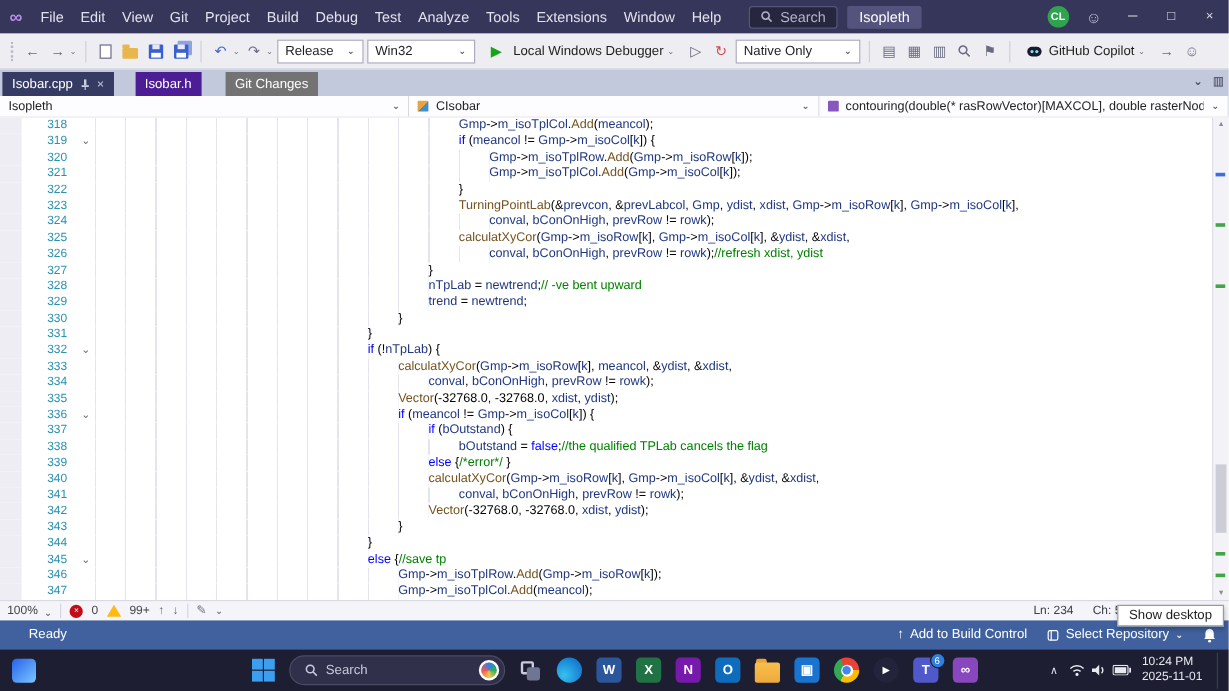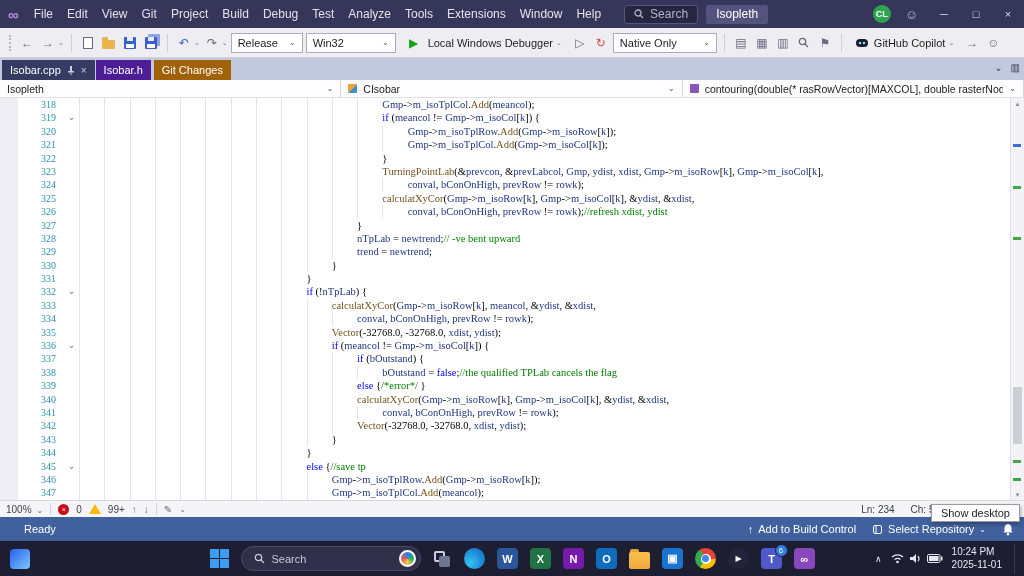--- a/index.html
+++ b/index.html
@@ -33,38 +33,38 @@
   .floppy:before{content:"";position:absolute;left:3px;top:0;width:6px;height:4px;background:#E9E9F2}
   .floppy:after{content:"";position:absolute;left:2px;bottom:1px;width:8px;height:4px;background:#FFF}
   .floppy.all{box-shadow:3px -3px 0 #8FA3DE}
   .doc-ic{width:10px;height:12px;background:#FFF;border:1px solid #68688A;position:relative}
   .folder-sm{width:13px;height:9px;background:#E8B64C;border-radius:1px;position:relative;margin-top:3px}
   .folder-sm:before{content:"";position:absolute;top:-3px;left:0;width:6px;height:3px;background:#E8B64C;border-radius:1px 1px 0 0}
   .copilot-btn{display:flex;align-items:center;gap:5px;padding:0 6px;height:22px;color:#1E1E1E}
 
   
   .tabstrip{height:22px;background:#C3C9DD;display:flex;align-items:flex-end;padding:2px 0 0 2px;font-size:11px;flex:0 0 auto;position:relative}
-  .tab{height:20px;display:flex;align-items:center;padding:0 8px;gap:6px;color:#FFF;margin-right:1px}
+  .tab{height:20px;display:flex;align-items:center;padding:0 8px;gap:6px;color:#FFF;margin-right:18px}
   .tab.active{background:#353B63}
   .tab.t2{background:#4c1d95}
-  .tab.t3{background:#a16207;margin-left:2px}
+  .tab.t3{background:#737373;margin-left:2px}
   .tab .tclose{font-size:10px;color:#C9CEE2}
   .tabstrip-right{position:absolute;right:4px;top:4px;display:flex;gap:8px;color:#3A3A55;font-size:10px}
 
   
   .navbar{height:18px;background:#F7F7FB;border-bottom:1px solid #E0E0E8;display:flex;font-size:10.5px;color:#222;flex:0 0 auto}
   .nav-combo{flex:1;display:flex;align-items:center;border-right:1px solid #D8D8E2;padding:0 7px;gap:6px;background:#FDFDFF;overflow:hidden;white-space:nowrap}
   .nav-combo .chev{margin-left:auto;color:#555;font-size:8px;flex:0 0 auto}
   .sym-class{width:9px;height:9px;border-radius:1px;background:linear-gradient(135deg,#E8A33D 50%,#3E8FCF 50%);flex:0 0 auto}
   .sym-method{width:9px;height:9px;border-radius:1px;background:#8757BD;flex:0 0 auto}
 
   
   .editor{flex:1;background:#FFF;overflow:hidden;display:flex;position:relative}
   .code-area{flex:1;overflow:hidden}
-  .code-row{display:flex;height:13.4px;line-height:13.4px;font-family:Liberation Serif, serif;font-size:10.5px;white-space:pre}
+  .code-row{display:flex;height:13.4px;line-height:13.4px;font-family:Liberation Sans, sans-serif;font-size:10.5px;white-space:pre}
   .gm{width:18px;background:#EDEDF3;flex:0 0 auto}
   .ln{width:46px;text-align:right;padding-right:8px;color:#2B91AF;flex:0 0 auto;font-size:10px}
   .fold{width:15px;color:#6E6E6E;text-align:center;font-size:9px;flex:0 0 auto}
   .ct{flex:1;color:#000;overflow:hidden}
   .indent{display:inline-block;height:13.4px;vertical-align:top}
   .tk-k{color:#0000FF}.tk-v{color:#1F377F}.tk-f{color:#74531F}.tk-c{color:#008000}.tk-n{color:#000}.tk-p{color:#000}
   .vscroll{width:14px;background:#F2F2F7;border-left:1px solid #DFDFE8;position:relative;flex:0 0 auto}
   .vscroll .arr{position:absolute;left:0;right:0;text-align:center;color:#8A8A9C;font-size:7px;height:11px;line-height:11px}
   .vscroll .arr.bot{bottom:0}
   .vthumb{position:absolute;left:2px;right:2px;background:#CDCDD8}

